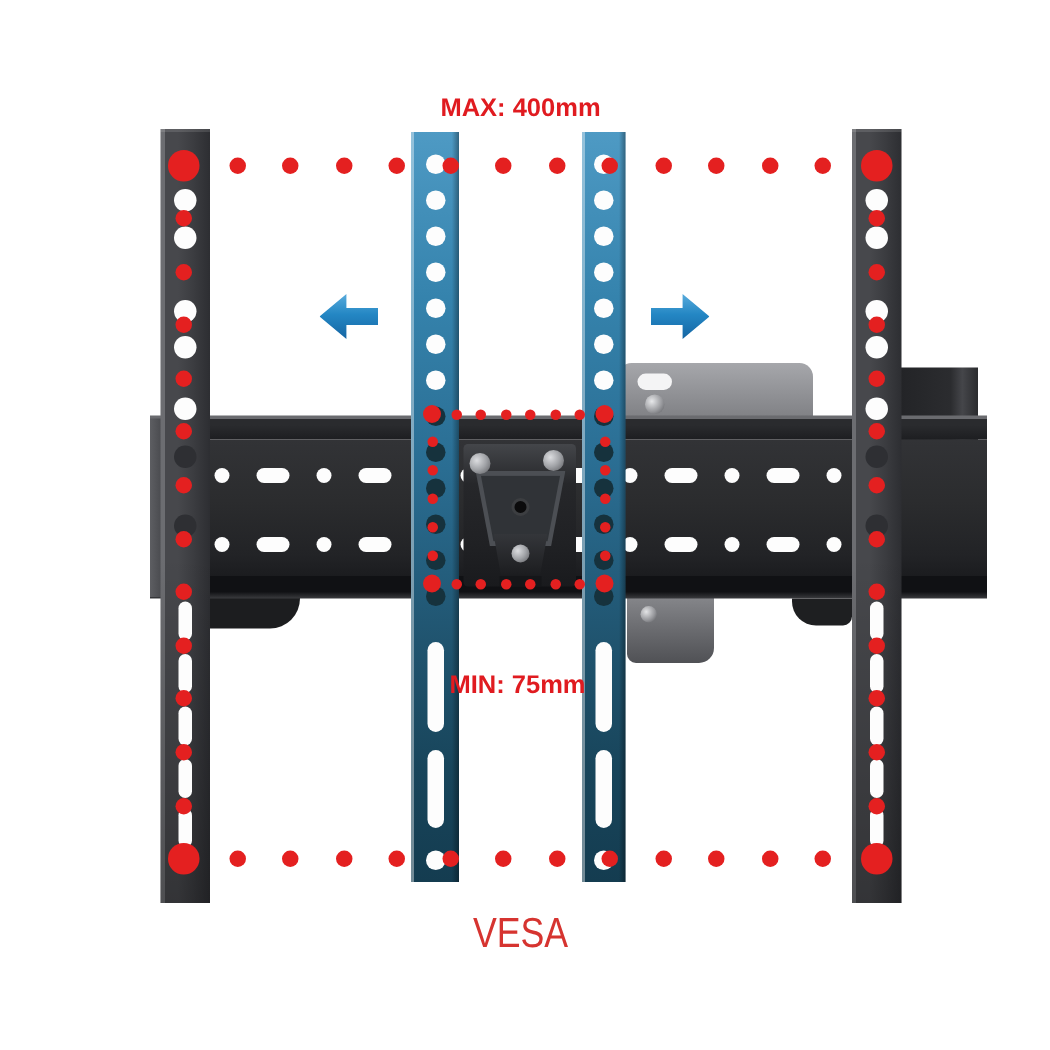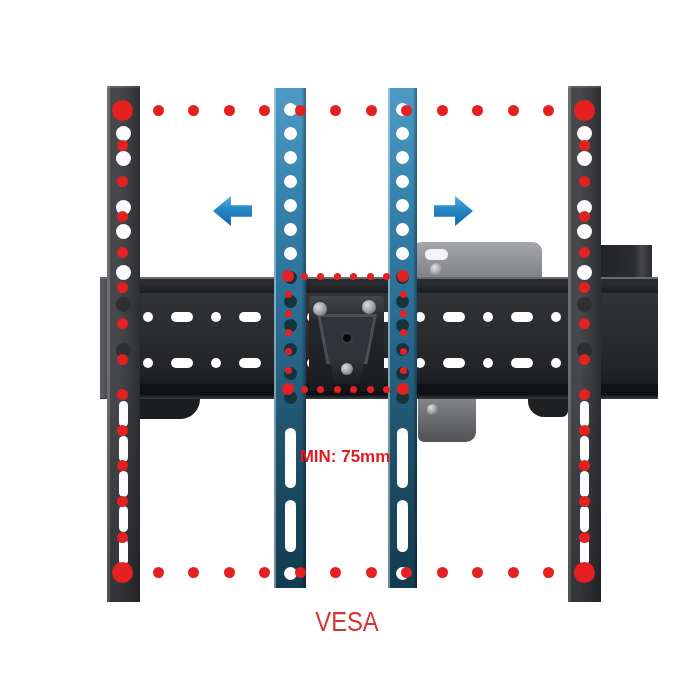--- a/index.html
+++ b/index.html
@@ -287,16 +287,17 @@
       <div class="dot" style="position: absolute; left: 399.5px; top: 329px; width: 7px; height: 7px; background: rgb(228, 32, 32); border-radius: 50%;"></div>
       <div class="dot" style="position: absolute; left: 284.5px; top: 347.833px; width: 7px; height: 7px; background: rgb(228, 32, 32); border-radius: 50%;"></div>
       <div class="dot" style="position: absolute; left: 399.5px; top: 347.833px; width: 7px; height: 7px; background: rgb(228, 32, 32); border-radius: 50%;"></div>
       <div class="dot" style="position: absolute; left: 284.5px; top: 366.667px; width: 7px; height: 7px; background: rgb(228, 32, 32); border-radius: 50%;"></div>
       <div class="dot" style="position: absolute; left: 399.5px; top: 366.667px; width: 7px; height: 7px; background: rgb(228, 32, 32); border-radius: 50%;"></div>
     </div>
 
   <div class="arrow left" style="left:213px;top:196px;"></div>
   <div class="arrow right" style="left:434px;top:196px;"></div>
 
+  <div class="red-label" style="left:347px;top:62px;">MAX: 400mm</div>
   <div class="red-label" style="left:345px;top:447px;">MIN: 75mm</div>
   <div class="vesa-label" style="left:347px;top:606px;">VESA</div>
 
 </div>
 
 </body></html>

